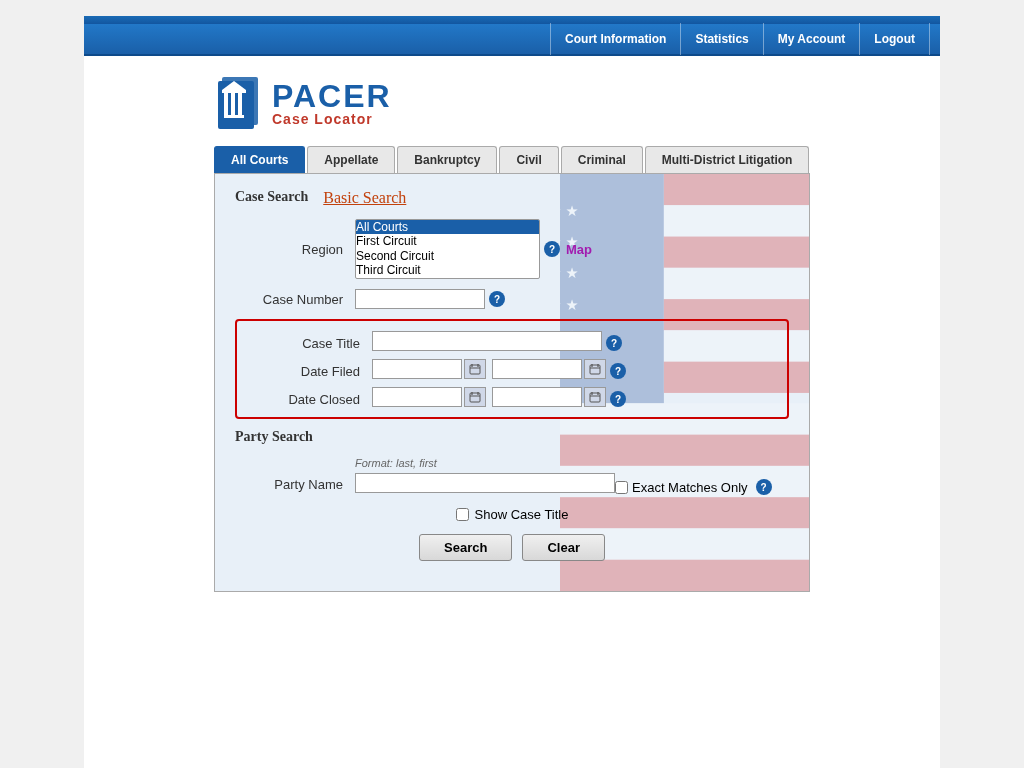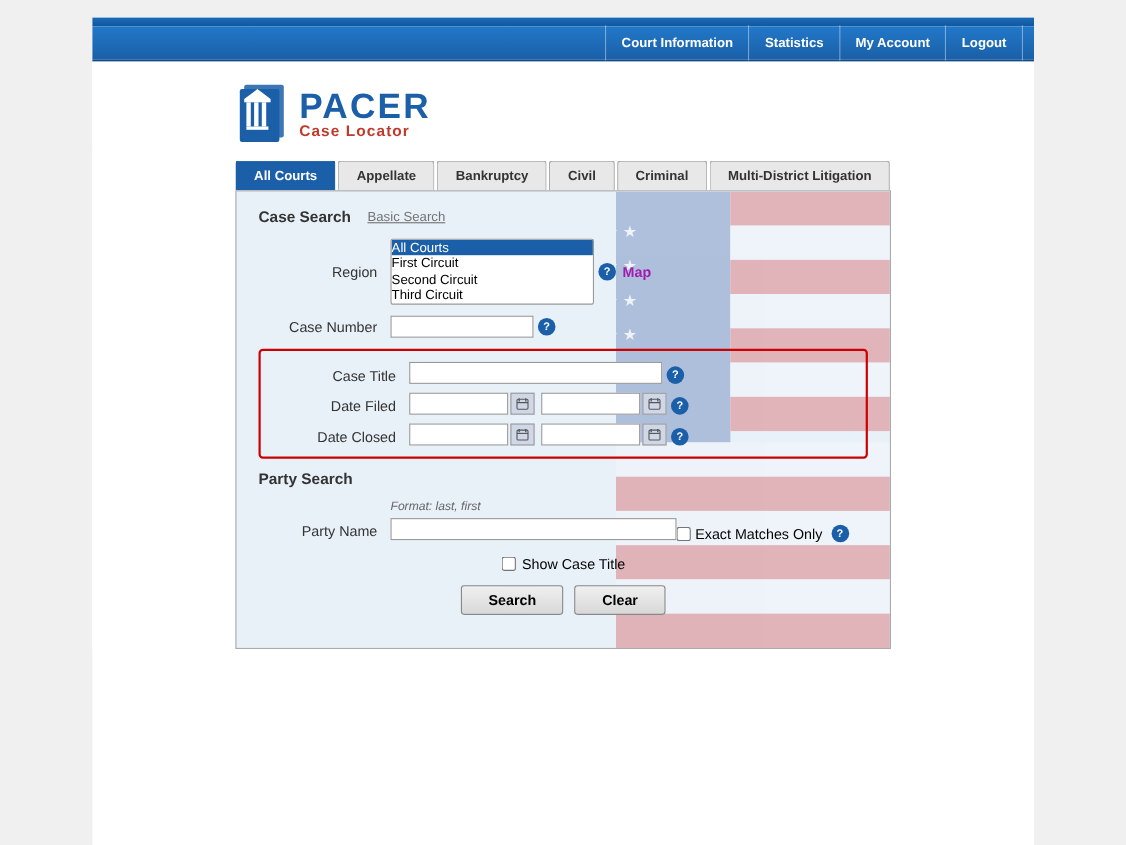--- a/index.html
+++ b/index.html
@@ -110,33 +110,34 @@
       padding: 15px 20px;
       position: relative;
       overflow: hidden;
     }
     .search-box-content {
       position: relative;
       z-index: 1;
     }
     .section-header {
       display: flex;
-      align-items: center;
+      align-items: flex-start;
       gap: 15px;
       margin-bottom: 12px;
+      font-family: Liberation Serif, serif;
     }
     .section-title {
       font-size: 14px;
       font-weight: bold;
       color: #333;
     }
     .basic-search-link {
-      color: #737373;
+      color: #c2410c;
       text-decoration: underline;
-      font-size: 12px;
+      font-size: 16px;
       cursor: pointer;
     }
     
     .form-row {
       display: flex;
       align-items: center;
       margin-bottom: 10px;
     }
     .form-label {
       width: 120px;

